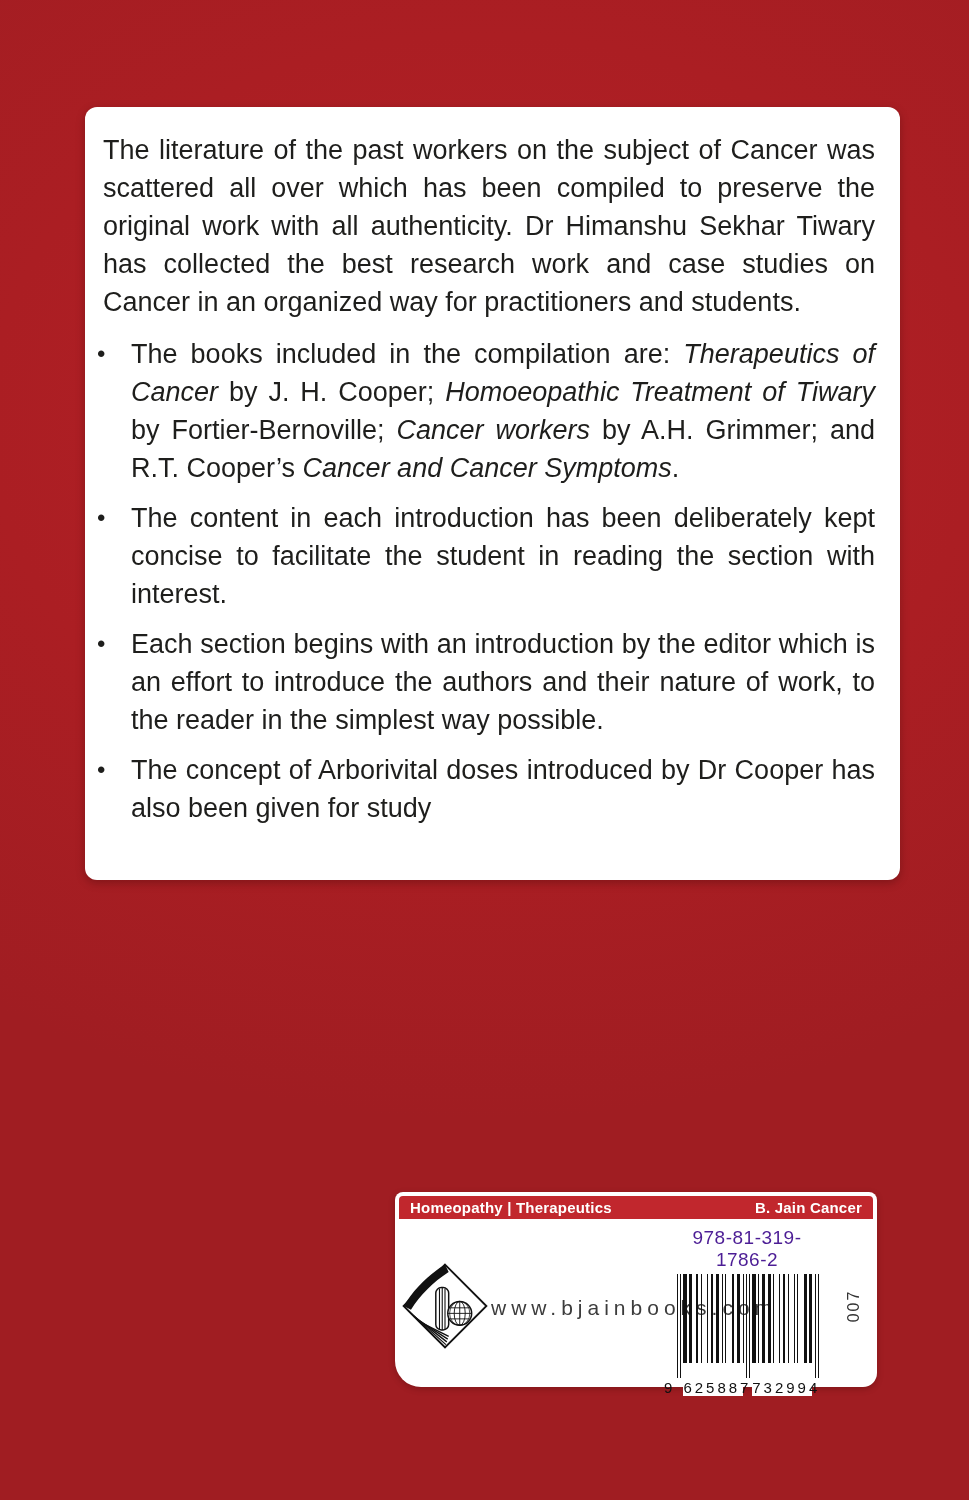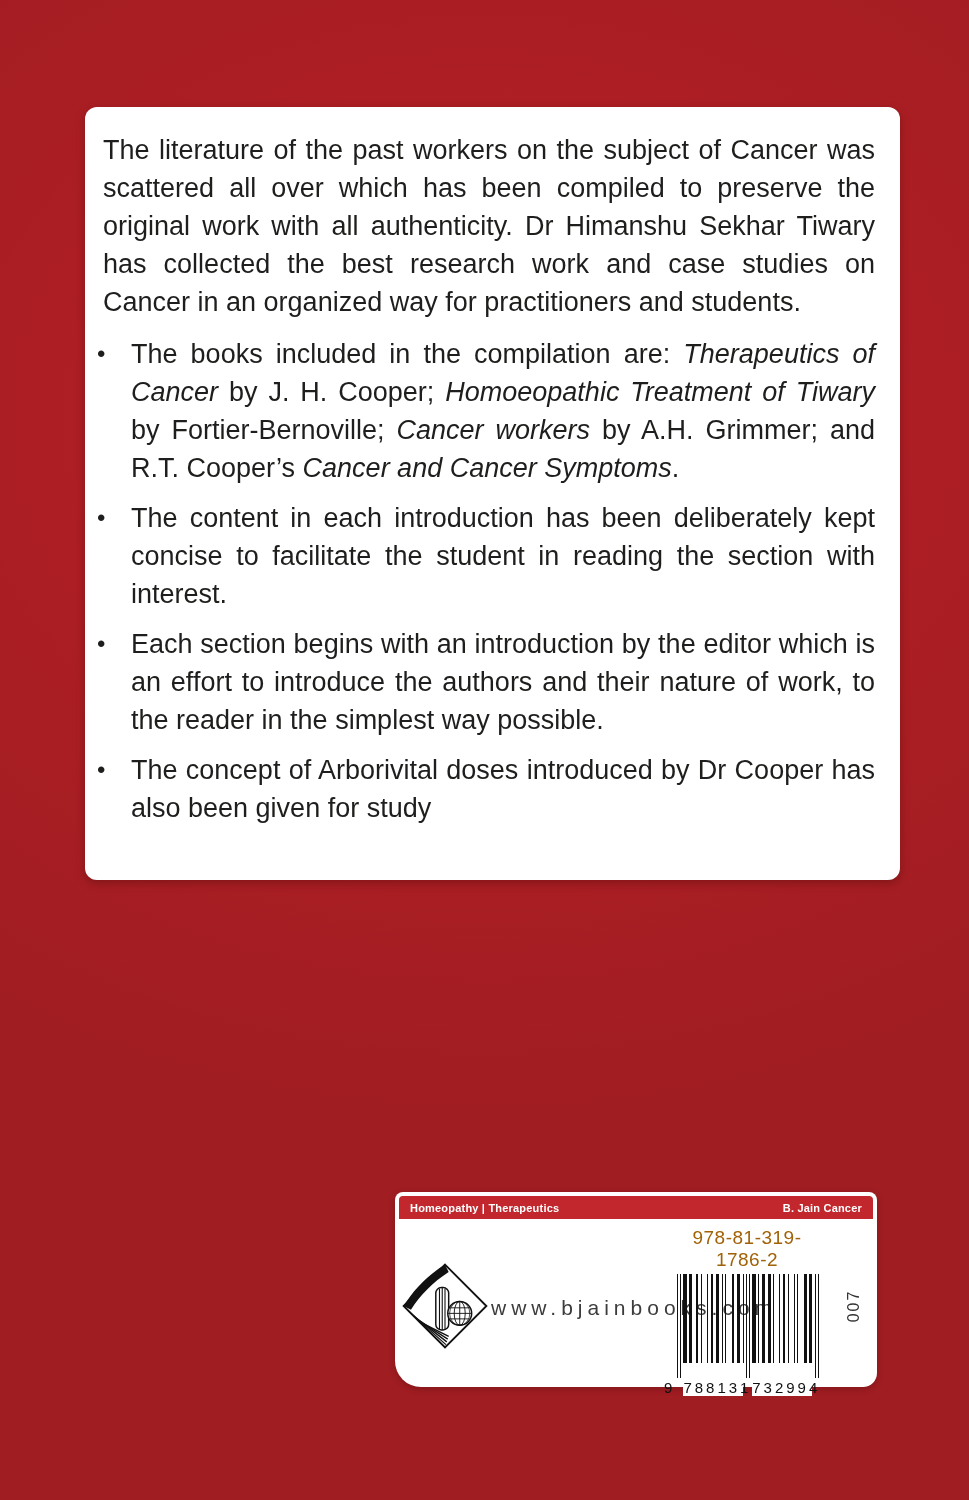--- a/index.html
+++ b/index.html
@@ -57,21 +57,21 @@
   }
   .pub-strip {
     height: 23px;
     background: #c1272d;
     border-radius: 4px 4px 0 0;
     display: flex;
     justify-content: space-between;
     align-items: center;
     padding: 0 11px;
     color: #ffffff;
-    font-size: 11px;
+    font-size: 15px;
     font-weight: bold;
     letter-spacing: 0.2px;
   }
   .pub-body {
     display: flex;
     height: 164px;
   }
   .pub-left {
     width: 262px;
     display: flex;
@@ -88,21 +88,21 @@
   .pub-right {
     position: relative;
     flex: 1;
     padding-top: 8px;
   }
   .isbn-text {
     text-align: center;
     width: 160px;
     margin-left: 6px;
     font-size: 19px;
-    color: #a16207;
+    color: #4c1d95;
     letter-spacing: 0.5px;
   }
   .barcode-block {
     position: relative;
     width: 142px;
     height: 122px;
     margin-left: 16px;
     margin-top: 3px;
   }
   .barcode-block svg { display: block; }
@@ -231,19 +231,19 @@
             <rect x="78" y="0" width="1" height="86" fill="#111111"></rect>
             <rect x="80" y="0" width="1" height="86" fill="#111111"></rect>
             <rect x="85" y="0" width="1" height="86" fill="#111111"></rect>
             <rect x="86" y="0" width="1" height="86" fill="#111111"></rect>
             <rect x="88" y="0" width="1" height="86" fill="#111111"></rect>
             <rect x="89" y="0" width="1" height="86" fill="#111111"></rect>
             <rect x="92" y="0" width="1" height="100" fill="#111111"></rect>
             <rect x="94" y="0" width="1" height="100" fill="#111111"></rect>
           </svg>
         <span class="bc-digit bc-first" id="bc-first">9</span>
-        <span class="bc-digit bc-left" id="bc-left">788131</span>
+        <span class="bc-digit bc-left" id="bc-left">625887</span>
         <span class="bc-digit bc-right" id="bc-right">732994</span>
       </div>
       <div class="side-code">007</div>
     </div>
   </div>
 </div>
 
 </body></html>

